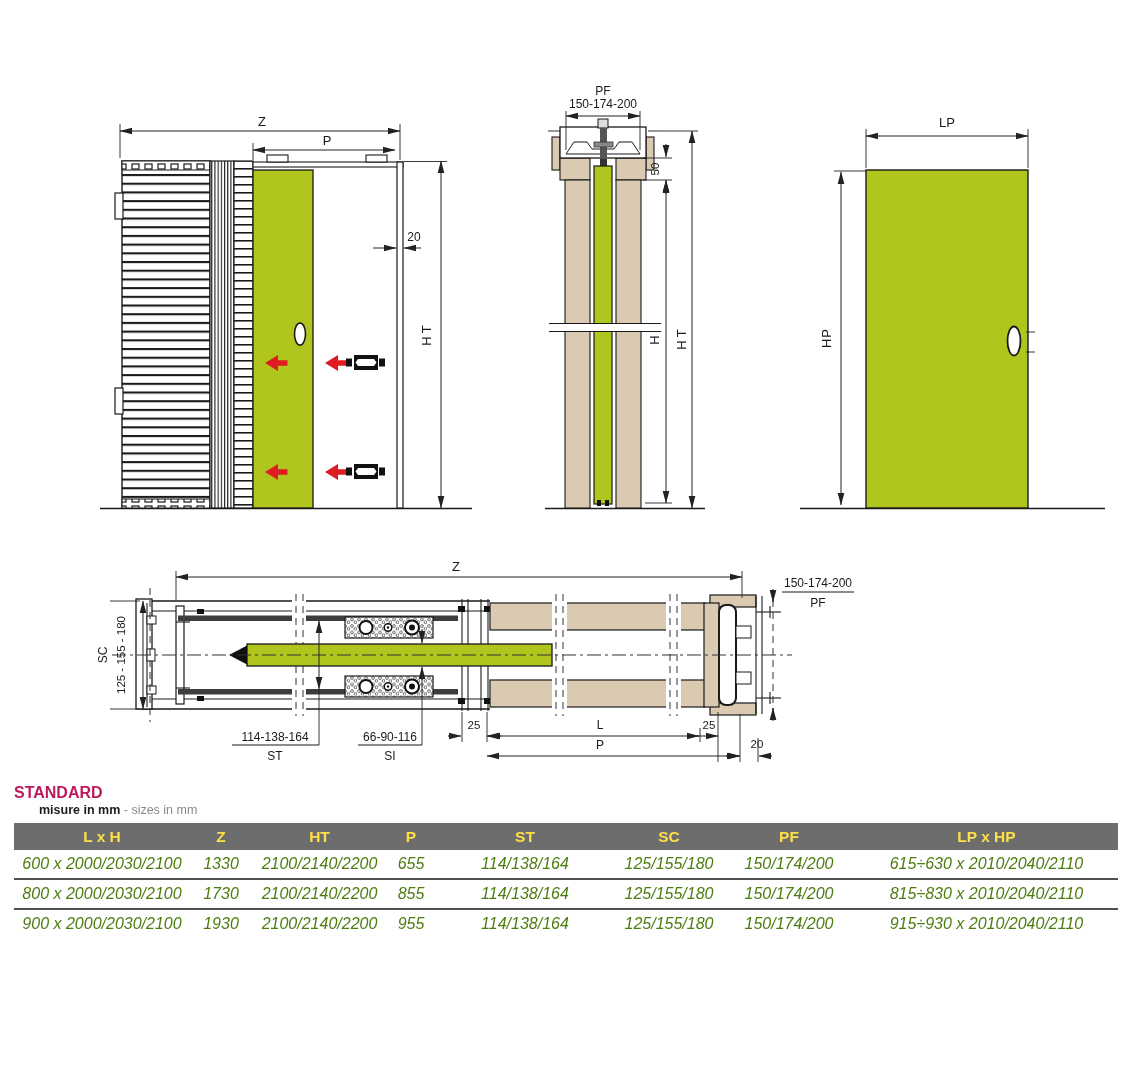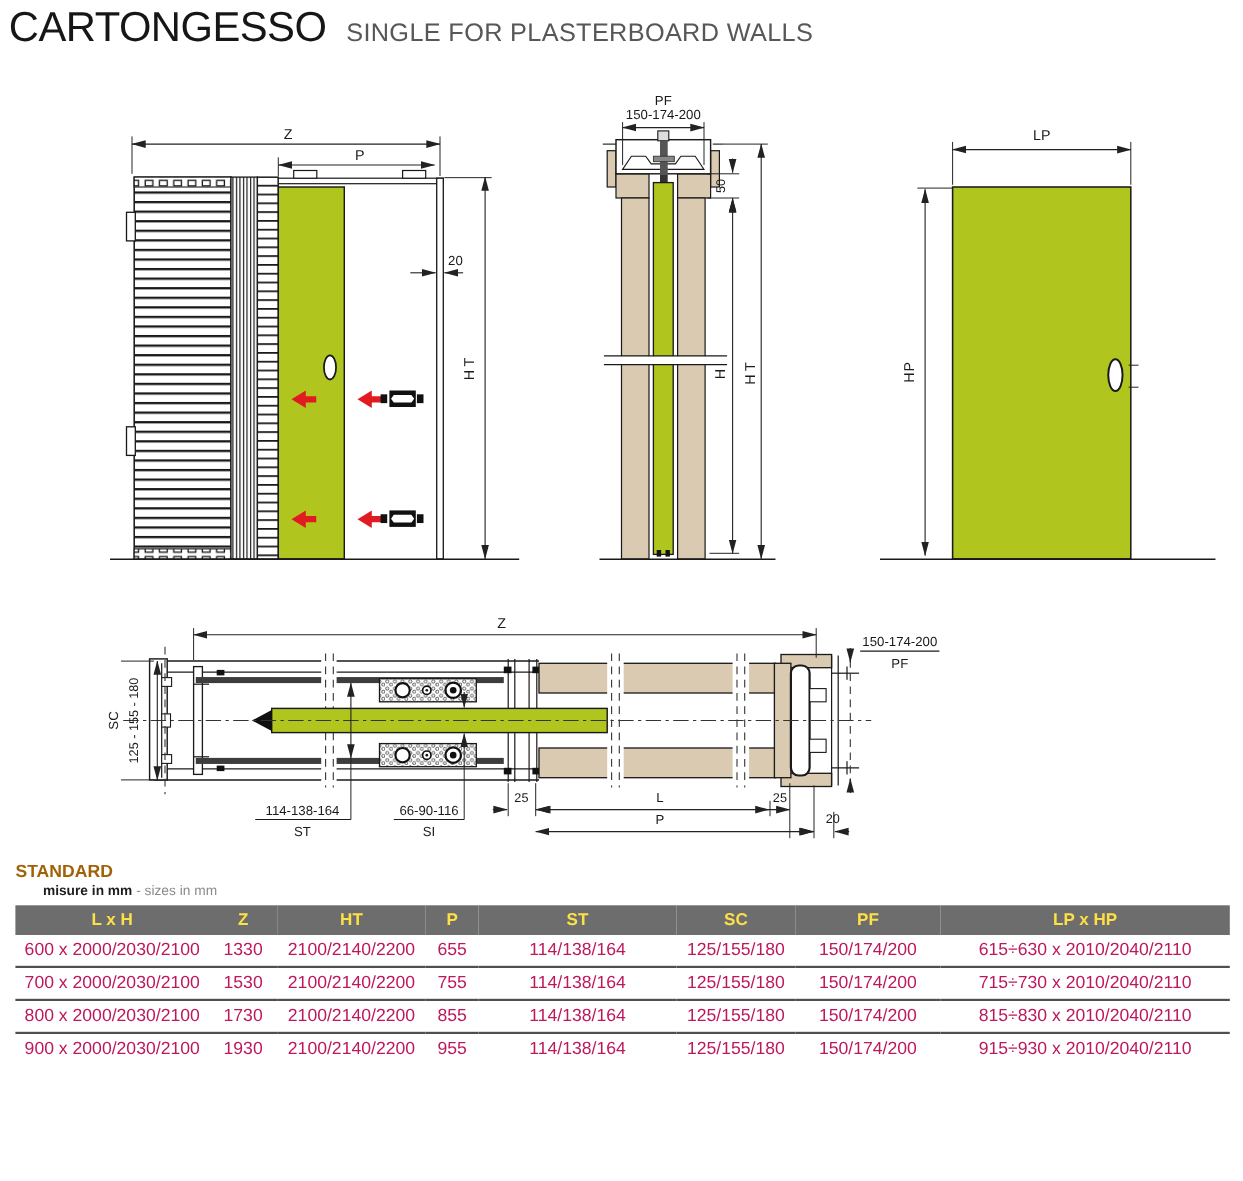--- a/index.html
+++ b/index.html
@@ -16,37 +16,33 @@
   .mline{stroke:#1a1a1a;stroke-width:1.1;fill:none;}
   .cline{stroke:#333;stroke-width:1;fill:none;stroke-dasharray:14,4,3,4;}
   .dash{stroke:#333;stroke-width:1;fill:none;stroke-dasharray:7,5;}
   .green{fill:var(--door_green,#b1c51f);}
   .beige{fill:var(--wall_beige,#d9cab1);}
   .red{fill:var(--arrow_red,#e01b22);}
   .lbl{font-size:13px;text-anchor:middle;}
   .lbl2{font-size:12px;text-anchor:middle;}
   .lbl3{font-size:11.5px;text-anchor:middle;}
   .std{position:absolute;top:784px;left:14px;width:1104px;}
-  .std h2{margin:0;font-size:16px;font-weight:bold;color:#a16207;}
+  .std h2{margin:0;font-size:16px;font-weight:bold;color:#be185d;}
   .note{margin:1px 0 6px 0;font-size:12.5px;color:#8a8a8a;padding-left:25px;}
   .note b{color:#1c1c1c;}
   table{border-collapse:collapse;table-layout:fixed;width:1104px;}
   th{background:var(--table_header_bg,#6d6d6d);color:#fde047;font-size:15.5px;font-weight:bold;height:27px;padding:0;}
-  td{text-align:center;font-size:16px;color:#be185d;height:28px;padding:0;border-bottom:2px solid #4f4f4f;white-space:nowrap;}
+  td{text-align:center;font-size:16px;color:#4d7c0f;height:28px;padding:0;border-bottom:2px solid #4f4f4f;white-space:nowrap;font-style:italic;}
   tbody tr:last-child td{border-bottom:none;}
 </style>
 </head>
 <body>
 
 <div class="page">
 
-  <div class="titleblock">
-    <span class="title">CARTONGESSO</span>
-    <span class="subtitle">SINGLE FOR PLASTERBOARD WALLS</span>
-  </div>
 
   <svg class="drawings" width="1130" height="778" viewBox="0 0 1130 778">
     <defs>
       <marker id="arr" viewBox="0 0 12 8" markerWidth="13" markerHeight="9" refX="11.5" refY="4" orient="auto-start-reverse" markerUnits="userSpaceOnUse">
         <path d="M0,0.8 L12,4 L0,7.2 Z" fill="#222"></path>
       </marker>
       <pattern id="ladder" width="8" height="8.7" patternUnits="userSpaceOnUse">
         <rect width="8" height="8.7" fill="#fff"></rect>
         <rect width="8" height="2.1" fill="#1a1a1a"></rect>
       </pattern>
@@ -372,30 +368,20 @@
           <td>600 x 2000/2030/2100</td>
             <td>1330</td>
             <td>2100/2140/2200</td>
             <td>655</td>
             <td>114/138/164</td>
             <td>125/155/180</td>
             <td>150/174/200</td>
             <td>615÷630 x 2010/2040/2110</td>
         </tr>
         <tr>
-          <td>700 x 2000/2030/2100</td>
-            <td>1530</td>
-            <td>2100/2140/2200</td>
-            <td>755</td>
-            <td>114/138/164</td>
-            <td>125/155/180</td>
-            <td>150/174/200</td>
-            <td>715÷730 x 2010/2040/2110</td>
-        </tr>
-        <tr>
           <td>800 x 2000/2030/2100</td>
             <td>1730</td>
             <td>2100/2140/2200</td>
             <td>855</td>
             <td>114/138/164</td>
             <td>125/155/180</td>
             <td>150/174/200</td>
             <td>815÷830 x 2010/2040/2110</td>
         </tr>
         <tr>

